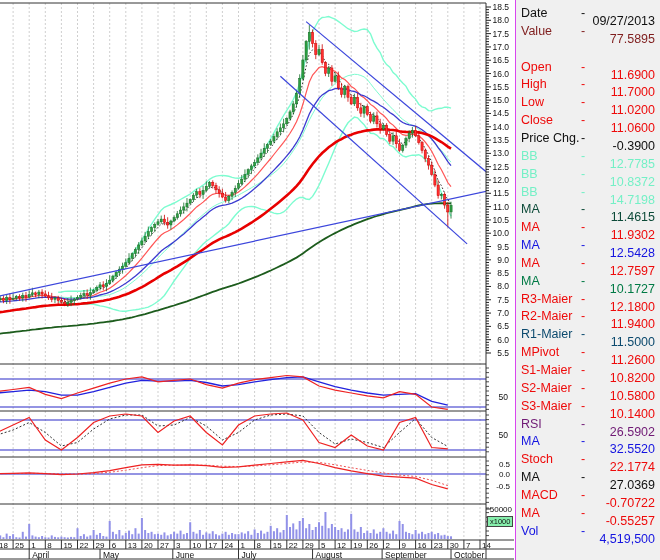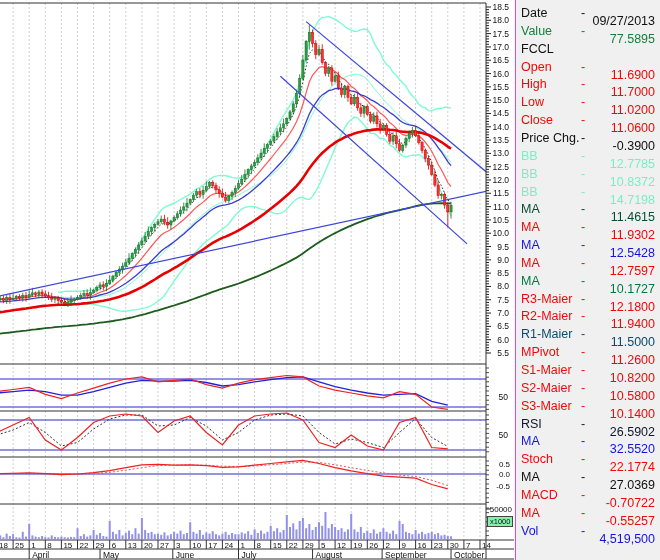--- a/index.html
+++ b/index.html
@@ -815,27 +815,24 @@
     </svg>
   <span id="x1000-box">x1000</span>
 </div>
 
 <div id="info-panel">
     <div class="irow" style="top: 5px; color: rgb(16, 16, 16);">
       <span class="lbl">Date</span>
       <span class="dash">-</span>
       <span class="val">09/27/2013</span>
     </div>
-    <div class="irow" style="top: 22.85px; color: #15803d;">
+    <div class="irow" style="top: 22.85px; color: #7f1d1d;">
       <span class="lbl">Value</span>
       <span class="dash">-</span>
       <span class="val">77.5895</span>
-    </div>
-    <div class="irow" style="top: 40.7px; color: rgb(16, 16, 16);">
-      <span class="lbl">FCCL</span>
     </div>
     <div class="irow" style="top: 58.55px; color: rgb(238, 10, 10);">
       <span class="lbl">Open</span>
       <span class="dash">-</span>
       <span class="val">11.6900</span>
     </div>
     <div class="irow" style="top: 76.4px; color: rgb(238, 10, 10);">
       <span class="lbl">High</span>
       <span class="dash">-</span>
       <span class="val">11.7000</span>
@@ -923,21 +920,21 @@
     <div class="irow" style="top: 379.85px; color: rgb(238, 10, 10);">
       <span class="lbl">S2-Maier</span>
       <span class="dash">-</span>
       <span class="val">10.5800</span>
     </div>
     <div class="irow" style="top: 397.7px; color: rgb(238, 10, 10);">
       <span class="lbl">S3-Maier</span>
       <span class="dash">-</span>
       <span class="val">10.1400</span>
     </div>
-    <div class="irow" style="top: 415.55px; color: #0f172a;">
+    <div class="irow" style="top: 415.55px; color: #701a75;">
       <span class="lbl">RSI</span>
       <span class="dash">-</span>
       <span class="val">26.5902</span>
     </div>
     <div class="irow" style="top: 433.4px; color: rgb(20, 20, 224);">
       <span class="lbl">MA</span>
       <span class="dash">-</span>
       <span class="val">32.5520</span>
     </div>
     <div class="irow" style="top: 451.25px; color: rgb(238, 10, 10);">

